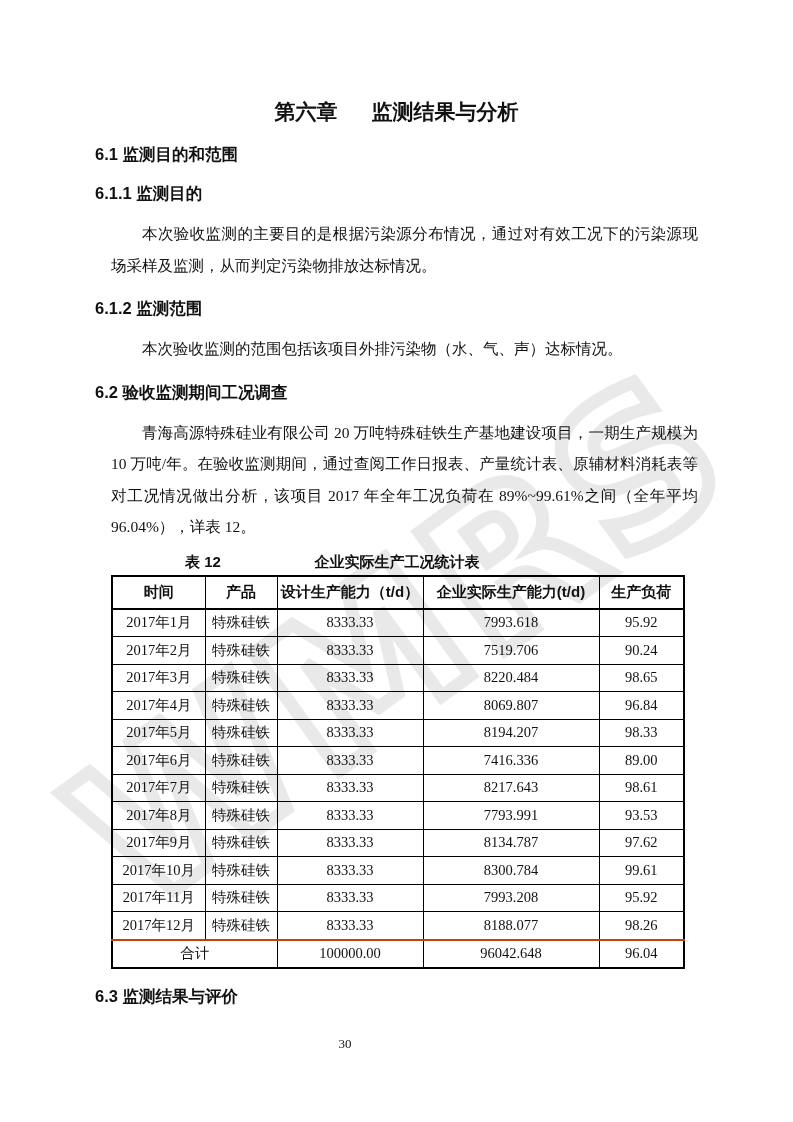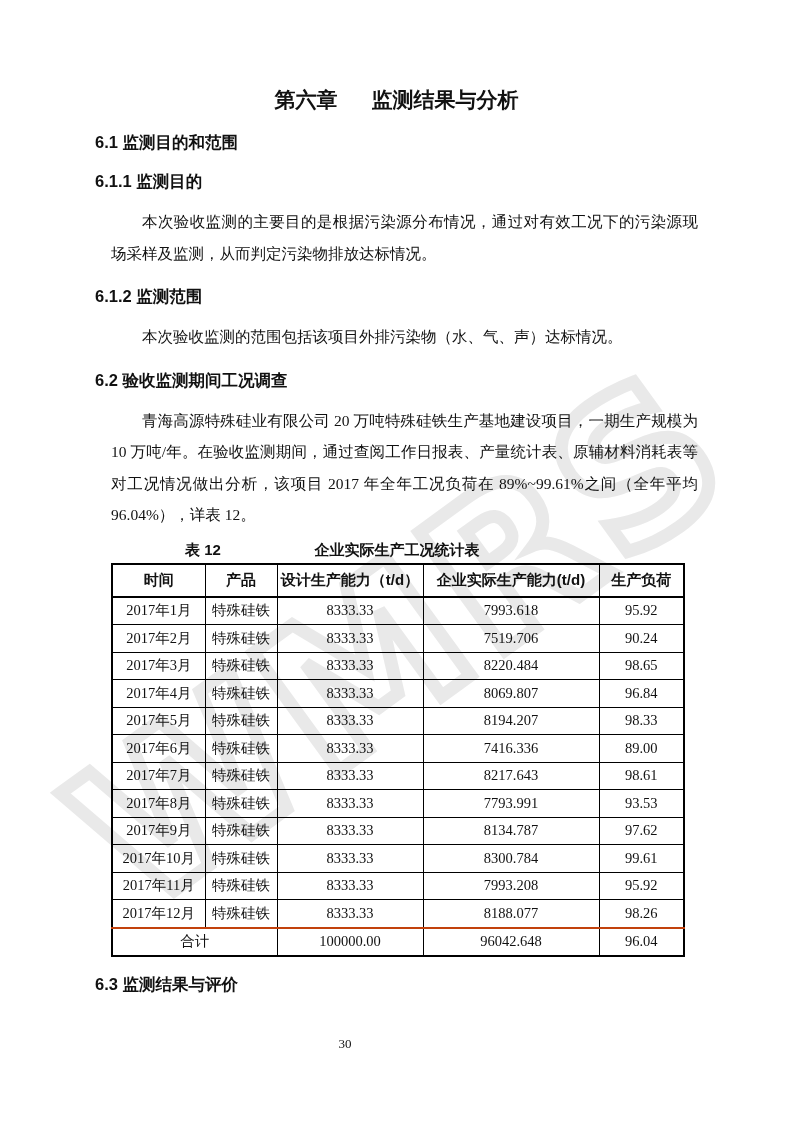--- a/index.html
+++ b/index.html
@@ -31,21 +31,21 @@
     position: relative; z-index: 1;
     padding: 86px 95px 0 95px;
   }
   .doc-title {
     display: flex; justify-content: center; align-items: baseline;
     gap: 34px;
     font-family: "Liberation Sans", "DejaVu Sans", sans-serif;
     font-weight: bold;
     font-size: 21px;
     line-height: 28px;
-    margin: 0 0 16px 0;
+    margin: 12px 0 16px 0;
   }
   h2.sec {
     font-family: "Liberation Sans", "DejaVu Sans", sans-serif;
     font-weight: bold;
     font-size: 16.5px;
     line-height: 24px;
     margin: 15px 0 13px 0;
   }
   p.body {
     font-size: 15.5px;

